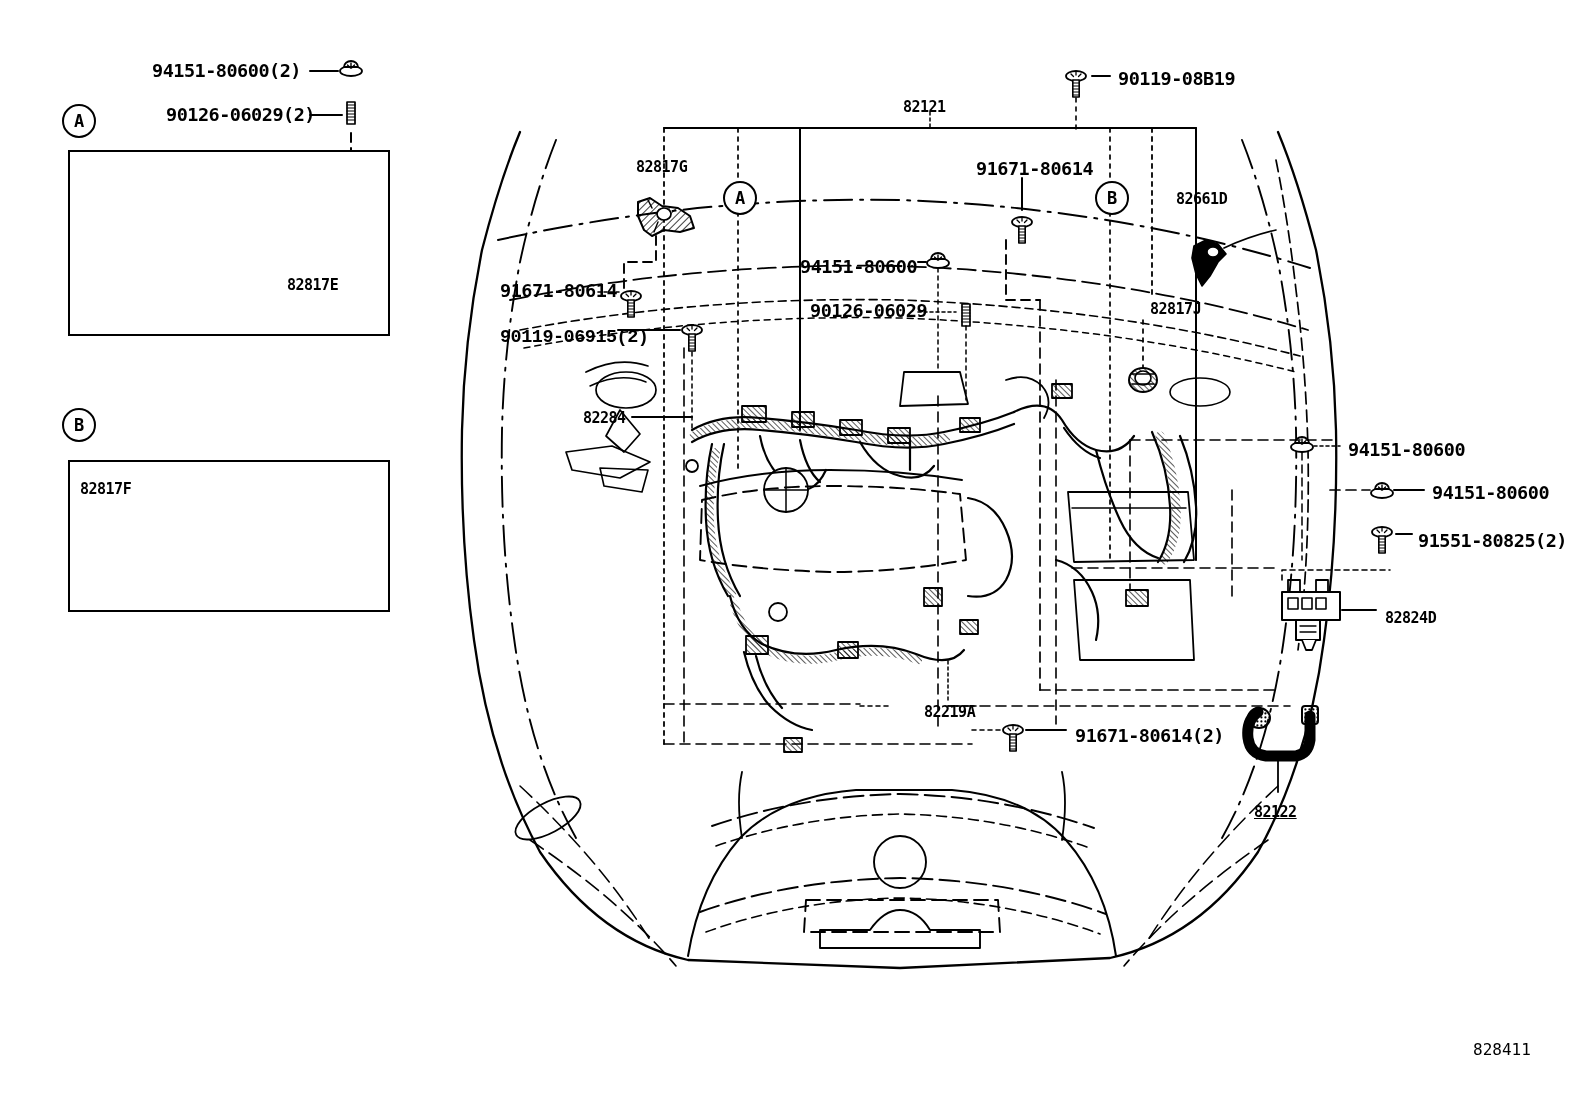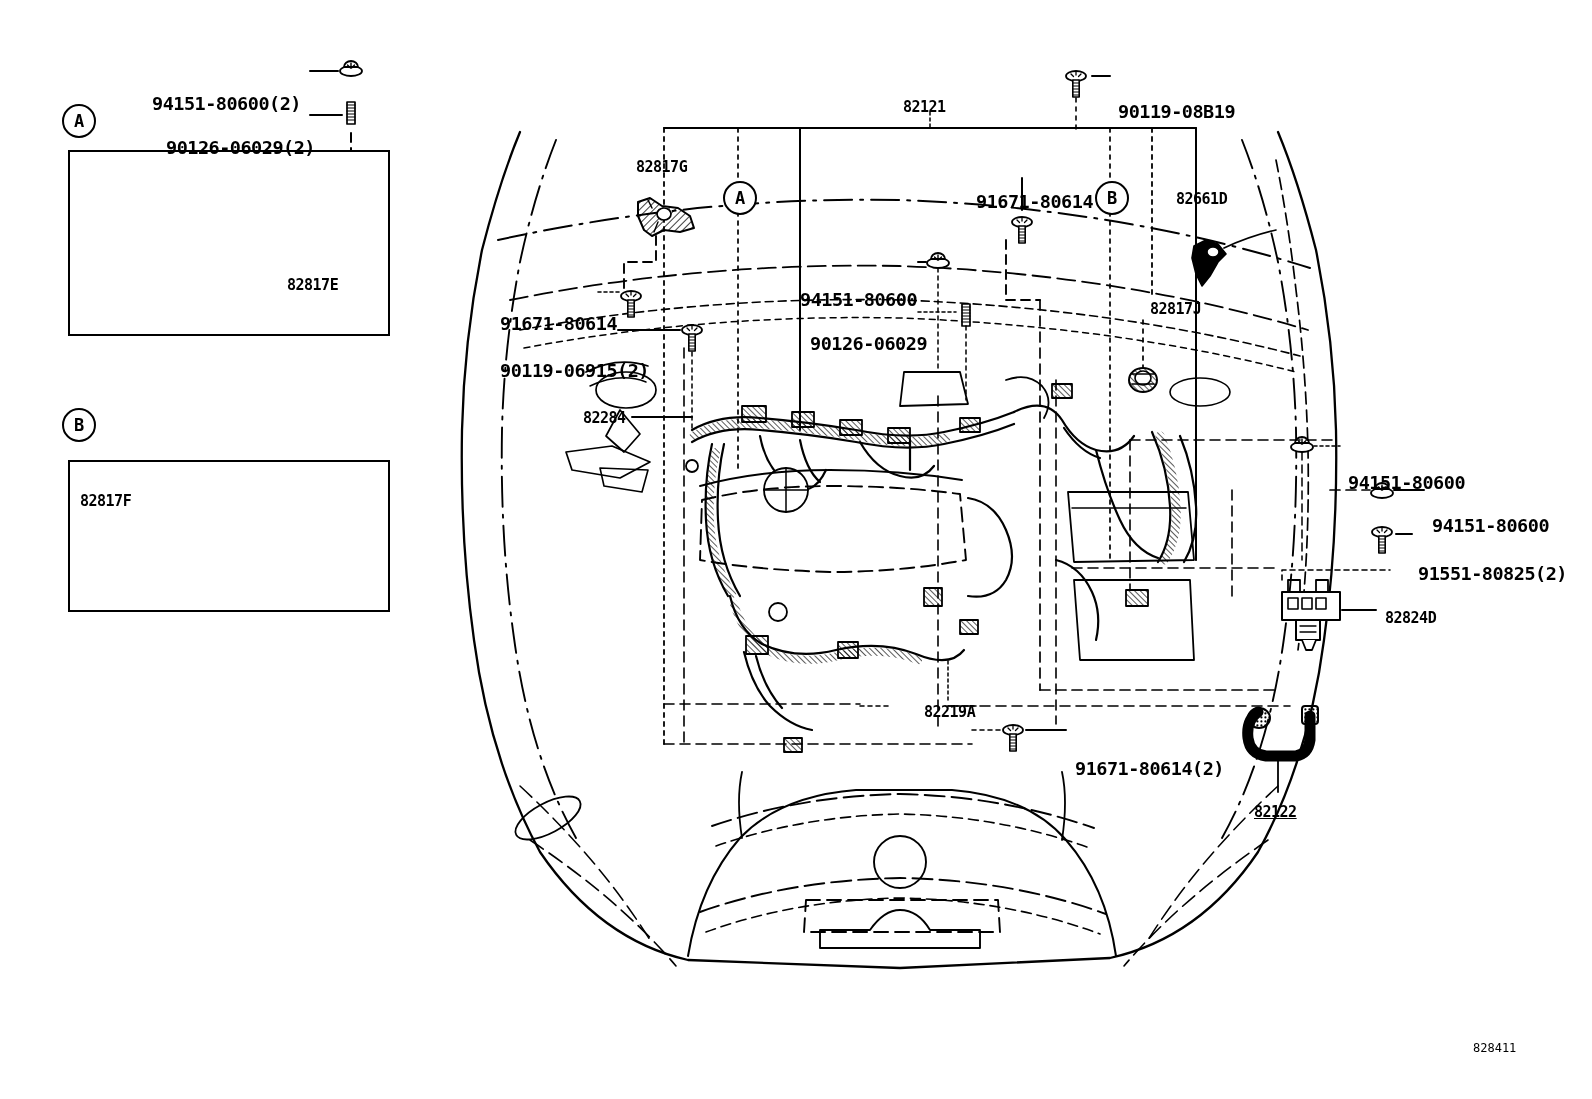--- a/index.html
+++ b/index.html
@@ -7,22 +7,22 @@
   body{width:1592px;height:1099px;position:relative;
        font-family:"DejaVu Sans Mono","Liberation Mono",monospace;
        color:#000;overflow:hidden;}
   .stage{position:absolute;left:0;top:0;width:1592px;height:1099px;}
   svg.layer{position:absolute;left:0;top:0;width:1592px;height:1099px;overflow:visible;}
 
   .lbl{position:absolute;white-space:nowrap;font-weight:bold;
        font-family:"DejaVu Sans Mono","Liberation Mono",monospace;
        letter-spacing:-0.5px;line-height:1;}
   .lbl-part{font-size:15px;}
-  .lbl-code{font-size:18.5px;margin-top:33px;}
-  .lbl-id{font-size:12px;letter-spacing:0px;font-weight:normal;}
+  .lbl-code{font-size:18.5px;}
+  .lbl-id{font-size:16px;letter-spacing:0px;font-weight:normal;}
 
   .detail-box{position:absolute;border:2.2px solid #000;background:#fff;}
   .marker{position:absolute;width:30px;height:30px;border:2px solid #000;
           border-radius:50%;display:flex;align-items:center;justify-content:center;
           font-size:17px;font-weight:bold;background:#fff;
           font-family:"DejaVu Sans Mono","Liberation Mono",monospace;}
 </style>
 </head>
 <body>
 
@@ -345,32 +345,32 @@
   <div class="marker" style="left:62px;top:104px;">A</div>
   <div class="marker" style="left:62px;top:408px;">B</div>
 
   <div class="marker" style="left:723px;top:181px;">A</div>
   <div class="marker" style="left:1095px;top:181px;">B</div>
 
   <div class="lbl lbl-code" style="left:152px;top:62px;">94151-80600(2)</div>
   <div class="lbl lbl-code" style="left:166px;top:106px;text-align:right;">90126-06029(2)</div>
   <div class="lbl lbl-part" style="left:287px;top:278px;">82817E</div>
 
-  <div class="lbl lbl-part" style="left:80px;top:494px;">82817F</div>
+  <div class="lbl lbl-part" style="left:80px;top:482px;">82817F</div>
 
   <div class="lbl lbl-part" style="left:903px;top:100px;">82121</div>
   <div class="lbl lbl-code" style="left:1118px;top:70px;">90119-08B19</div>
   <div class="lbl lbl-part" style="left:636px;top:160px;">82817G</div>
   <div class="lbl lbl-code" style="left:976px;top:160px;">91671-80614</div>
   <div class="lbl lbl-part" style="left:1176px;top:192px;">82661D</div>
   <div class="lbl lbl-code" style="left:800px;top:258px;">94151-80600</div>
   <div class="lbl lbl-code" style="left:500px;top:282px;">91671-80614</div>
   <div class="lbl lbl-code" style="left:810px;top:302px;">90126-06029</div>
   <div class="lbl lbl-part" style="left:1122px;top:302px;margin-left:28px;">82817J</div>
-  <div class="lbl lbl-code" style="left:500px;top:329px;">90119-06915(2)</div>
+  <div class="lbl lbl-code" style="left:500px;top:329px;font-family:Liberation Mono, monospace;">90119-06915(2)</div>
   <div class="lbl lbl-part" style="left:583px;top:411px;">82284</div>
   <div class="lbl lbl-code" style="left:1348px;top:441px;">94151-80600</div>
   <div class="lbl lbl-code" style="left:1432px;top:484px;">94151-80600</div>
   <div class="lbl lbl-code" style="left:1418px;top:532px;">91551-80825(2)</div>
   <div class="lbl lbl-part" style="left:1385px;top:611px;">82824D</div>
   <div class="lbl lbl-part" style="left:924px;top:705px;">82219A</div>
   <div class="lbl lbl-code" style="left:1075px;top:727px;">91671-80614(2)</div>
   <div class="lbl lbl-part" style="left:1254px;top:805px;text-decoration:underline;">82122</div>
 
   <div class="lbl lbl-id" style="left:1473px;top:1042px;">828411</div>

